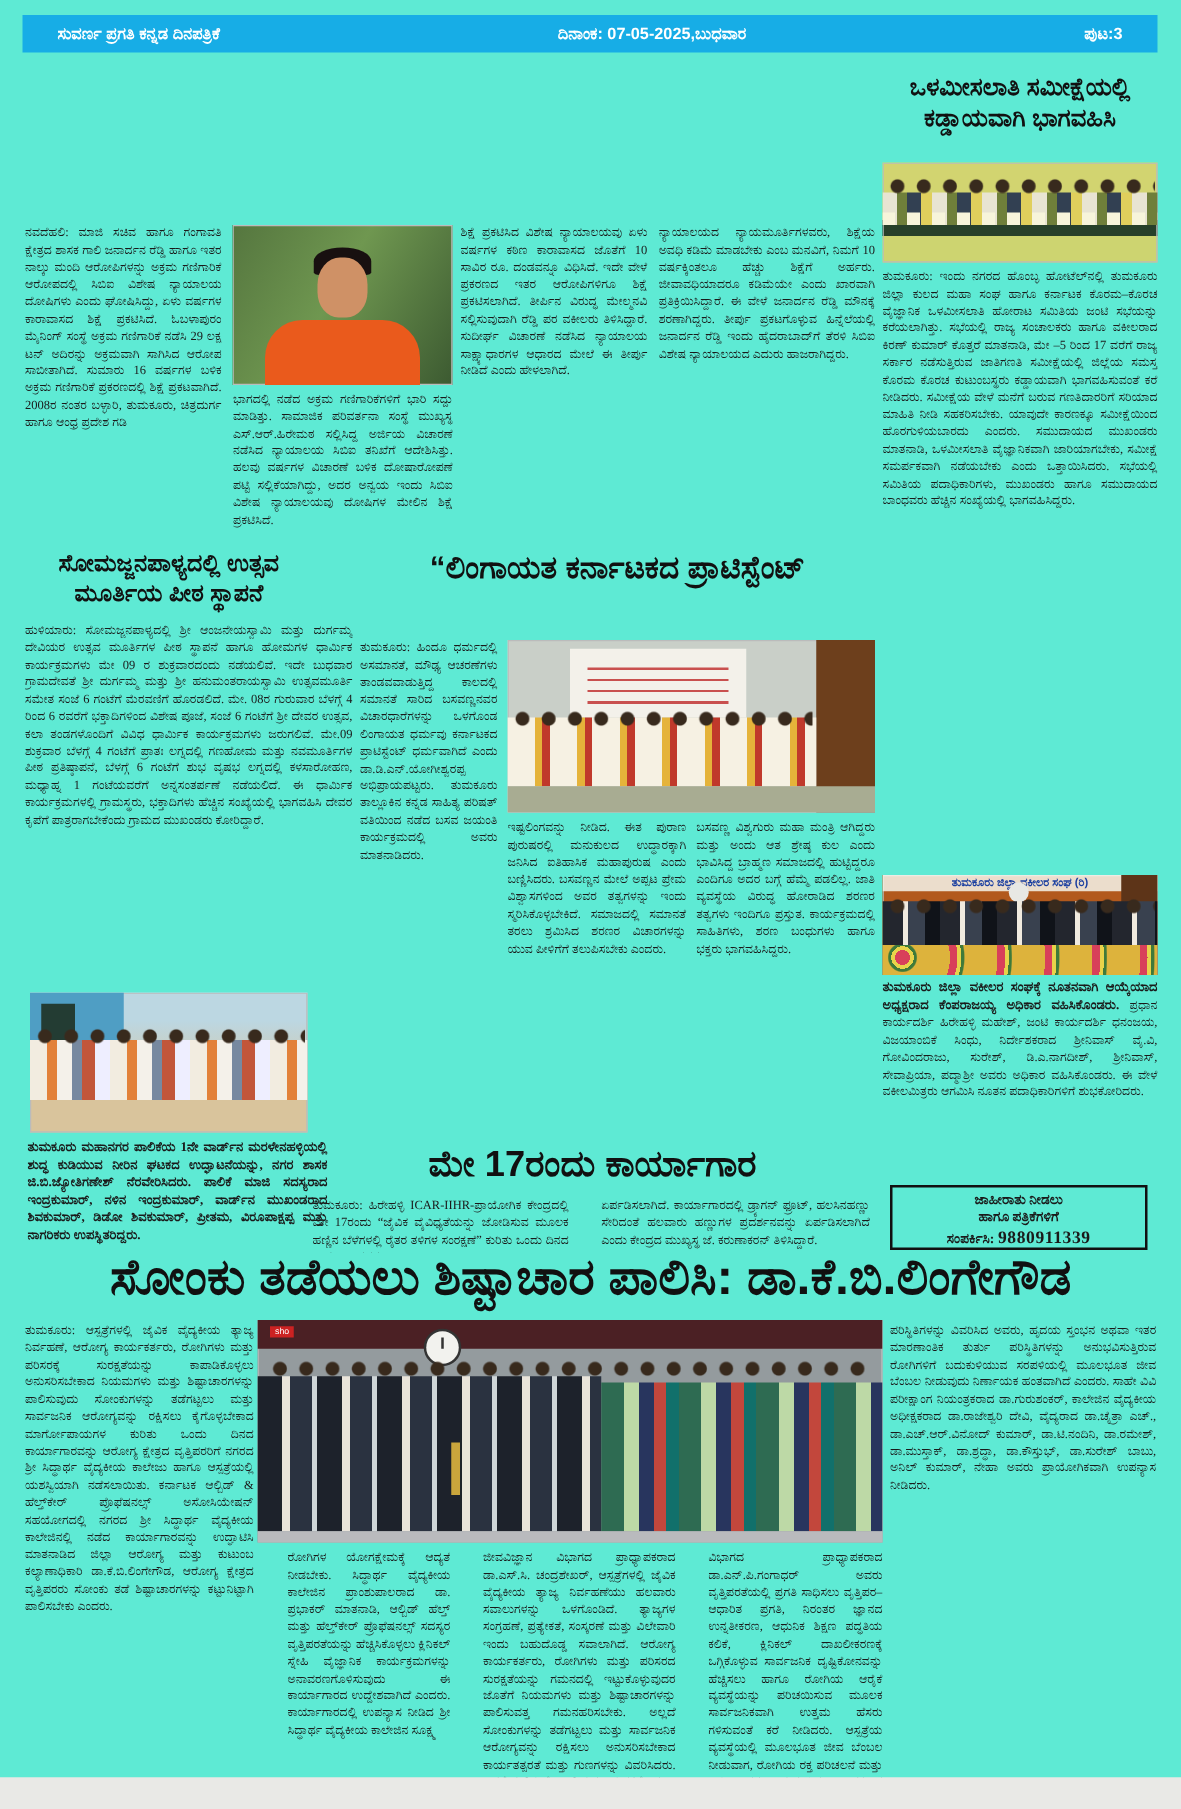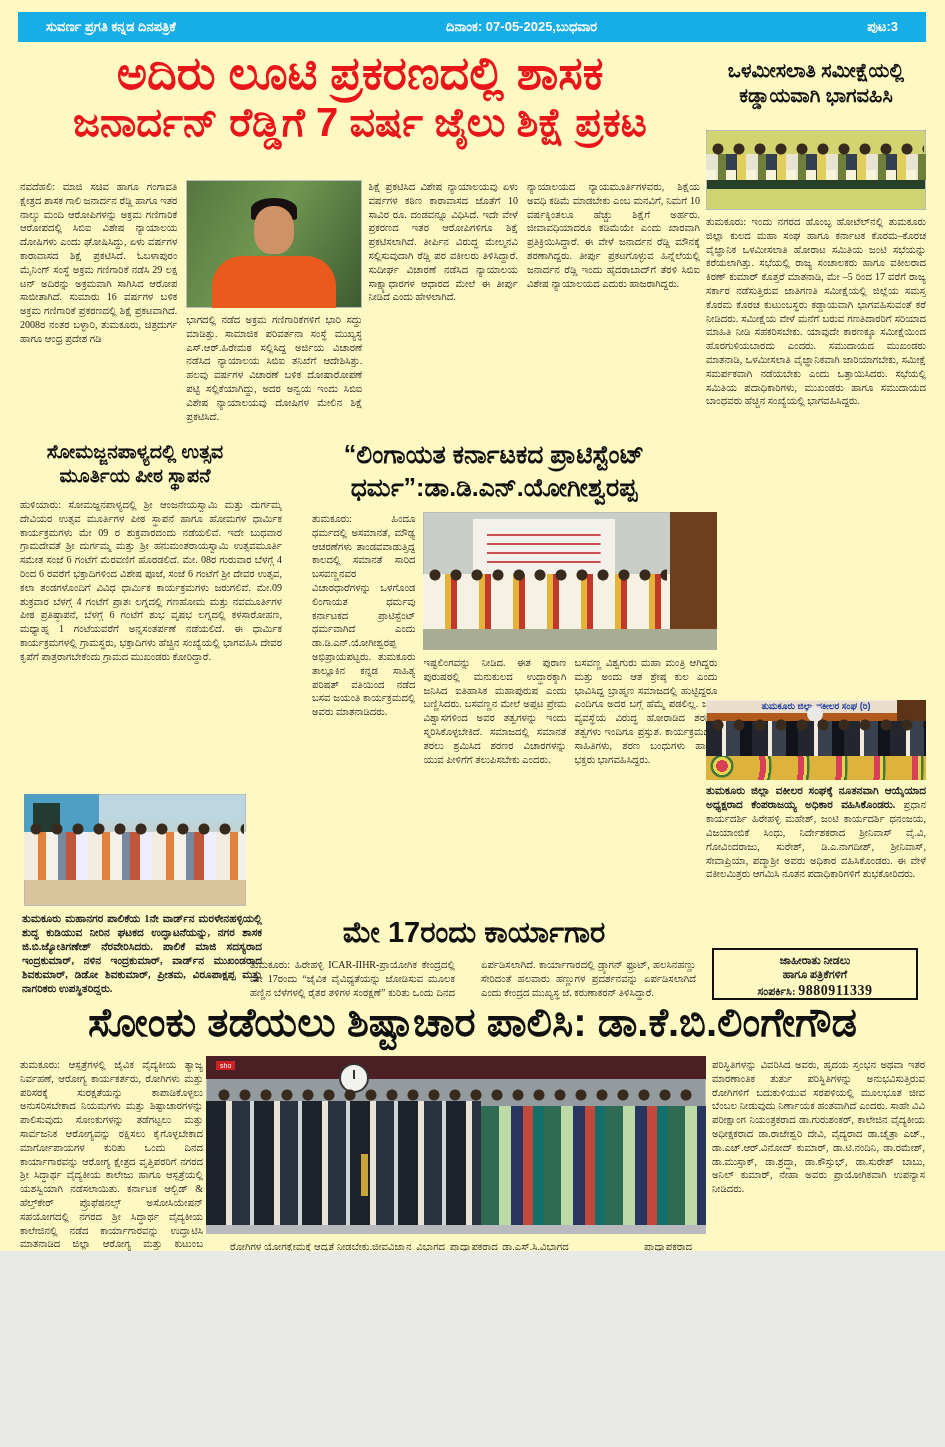--- a/index.html
+++ b/index.html
@@ -1,16 +1,16 @@
 <!DOCTYPE html>
 <html><head>
 <meta charset="utf-8">
 <style>
   html,body{margin:0;padding:0;background:#e9e9e6;}
-  .page{position:relative;width:945px;height:1251px;background:#fef9c3;margin:0 auto;overflow:hidden;
+  .page{position:relative;width:945px;height:1422px;background:#5eead4;margin:0 auto;overflow:hidden;
         font-family:"Liberation Serif",serif;color:#1a1a1a;}
   .abs{position:absolute;}
   
   .topbar{position:absolute;left:18px;top:12px;width:908px;height:30px;background:#17ade6;
           display:flex;justify-content:space-between;align-items:center;padding:0 28px;box-sizing:border-box;
           color:#fff;font-family:"Liberation Sans",sans-serif;font-weight:bold;font-size:13px;}
   
   .red{color:#ea1519;}
   .lead-head{position:absolute;left:20px;top:48px;width:680px;text-align:center;font-weight:bold;
              font-family:"Liberation Sans",sans-serif;line-height:1.12;}
@@ -78,24 +78,20 @@
 <body>
 
 <div class="page">
 
   <div class="topbar">
     <span>ಸುವರ್ಣ ಪ್ರಗತಿ ಕನ್ನಡ ದಿನಪತ್ರಿಕೆ</span>
     <span>ದಿನಾಂಕ: 07-05-2025,ಬುಧವಾರ</span>
     <span>ಪುಟ:3</span>
   </div>
 
-  <div class="lead-head red">
-    <div class="l1">ಅದಿರು ಲೂಟಿ ಪ್ರಕರಣದಲ್ಲಿ ಶಾಸಕ</div>
-    <div class="l2">ಜನಾರ್ದನ್ ರೆಡ್ಡಿಗೆ 7 ವರ್ಷ ಜೈಲು ಶಿಕ್ಷೆ ಪ್ರಕಟ</div>
-  </div>
 
   <div class="abs flexrow" style="left:20px;top:180px;width:680px;height:252px;gap:9px;">
     <div class="col" style="width:160px;height:252px;">ನವದೆಹಲಿ: ಮಾಜಿ ಸಚಿವ ಹಾಗೂ ಗಂಗಾವತಿ ಕ್ಷೇತ್ರದ ಶಾಸಕ ಗಾಲಿ ಜನಾರ್ದನ ರೆಡ್ಡಿ ಹಾಗೂ ಇತರ ನಾಲ್ಕು ಮಂದಿ ಆರೋಪಿಗಳನ್ನು ಅಕ್ರಮ ಗಣಿಗಾರಿಕೆ ಆರೋಪದಲ್ಲಿ ಸಿಬಿಐ ವಿಶೇಷ ನ್ಯಾಯಾಲಯ ದೋಷಿಗಳು ಎಂದು ಘೋಷಿಸಿದ್ದು, ಏಳು ವರ್ಷಗಳ ಕಾರಾವಾಸದ ಶಿಕ್ಷೆ ಪ್ರಕಟಿಸಿದೆ. ಓಬಳಾಪುರಂ ಮೈನಿಂಗ್ ಸಂಸ್ಥೆ ಅಕ್ರಮ ಗಣಿಗಾರಿಕೆ ನಡೆಸಿ 29 ಲಕ್ಷ ಟನ್ ಅದಿರನ್ನು ಅಕ್ರಮವಾಗಿ ಸಾಗಿಸಿದ ಆರೋಪ ಸಾಬೀತಾಗಿದೆ. ಸುಮಾರು 16 ವರ್ಷಗಳ ಬಳಿಕ ಅಕ್ರಮ ಗಣಿಗಾರಿಕೆ ಪ್ರಕರಣದಲ್ಲಿ ಶಿಕ್ಷೆ ಪ್ರಕಟವಾಗಿದೆ. 2008ರ ನಂತರ ಬಳ್ಳಾರಿ, ತುಮಕೂರು, ಚಿತ್ರದುರ್ಗ ಹಾಗೂ ಆಂಧ್ರ ಪ್ರದೇಶ ಗಡಿ</div>
     <div style="width:176px;position:relative;">
       <div class="photo p-reddy" style="left:0;top:0;width:176px;height:128px;">
         <div class="ph-in reddy-shirt"></div>
         <div class="ph-in reddy-hair"></div>
         <div class="ph-in reddy-head"></div>
       </div>
       <div class="col" style="position:absolute;left:0;top:133px;width:176px;height:119px;">ಭಾಗದಲ್ಲಿ ನಡೆದ ಅಕ್ರಮ ಗಣಿಗಾರಿಕೆಗಳಿಗೆ ಭಾರಿ ಸದ್ದು ಮಾಡಿತ್ತು. ಸಾಮಾಜಿಕ ಪರಿವರ್ತನಾ ಸಂಸ್ಥೆ ಮುಖ್ಯಸ್ಥ ಎಸ್.ಆರ್.ಹಿರೇಮಠ ಸಲ್ಲಿಸಿದ್ದ ಅರ್ಜಿಯ ವಿಚಾರಣೆ ನಡೆಸಿದ ನ್ಯಾಯಾಲಯ ಸಿಬಿಐ ತನಿಖೆಗೆ ಆದೇಶಿಸಿತ್ತು. ಹಲವು ವರ್ಷಗಳ ವಿಚಾರಣೆ ಬಳಿಕ ದೋಷಾರೋಪಣೆ ಪಟ್ಟಿ ಸಲ್ಲಿಕೆಯಾಗಿದ್ದು, ಅದರ ಅನ್ವಯ ಇಂದು ಸಿಬಿಐ ವಿಶೇಷ ನ್ಯಾಯಾಲಯವು ದೋಷಿಗಳ ಮೇಲಿನ ಶಿಕ್ಷೆ ಪ್ರಕಟಿಸಿದೆ.</div>
@@ -112,24 +108,23 @@
   <div class="photo p-soma abs" style="left:24px;top:794px;width:222px;height:112px;">
     <div class="ph-in soma-bldg"></div>
     <div class="ph-in soma-door"></div>
     <div class="ph-in soma-band"></div>
     <div class="heads" style="top:26px;"></div>
   </div>
   <div class="caption abs" style="left:22px;top:912px;width:240px;height:90px;">ತುಮಕೂರು ಮಹಾನಗರ ಪಾಲಿಕೆಯ 1ನೇ ವಾರ್ಡ್‌ನ ಮರಳೇನಹಳ್ಳಿಯಲ್ಲಿ ಶುದ್ಧ ಕುಡಿಯುವ ನೀರಿನ ಘಟಕದ ಉದ್ಘಾಟನೆಯನ್ನು, ನಗರ ಶಾಸಕ ಜಿ.ಬಿ.ಜ್ಯೋತಿಗಣೇಶ್ ನೆರವೇರಿಸಿದರು. ಪಾಲಿಕೆ ಮಾಜಿ ಸದಸ್ಯರಾದ ಇಂದ್ರಕುಮಾರ್, ನಳಿನ ಇಂದ್ರಕುಮಾರ್, ವಾರ್ಡ್‌ನ ಮುಖಂಡರಾದ ಶಿವಕುಮಾರ್, ಡಿಡೋ ಶಿವಕುಮಾರ್, ಪ್ರೀತಮ, ವಿರೂಪಾಕ್ಷಪ್ಪ ಮತ್ತು ನಾಗರಿಕರು ಉಪಸ್ಥಿತರಿದ್ದರು.</div>
 
   <div class="abs subhead red" style="left:288px;top:438px;width:412px;font-size:25px;line-height:1.3;">
     <div>“ಲಿಂಗಾಯತ ಕರ್ನಾಟಕದ ಪ್ರಾಟಿಸ್ಟೆಂಟ್</div>
-    <div>ಧರ್ಮ”:ಡಾ.ಡಿ.ಎನ್.ಯೋಗೀಶ್ವರಪ್ಪ</div>
   </div>
   <div class="abs flexrow" style="left:288px;top:512px;width:412px;height:400px;gap:8px;">
-    <div class="col" style="width:110px;height:400px;margin-left:24px;">ತುಮಕೂರು: ಹಿಂದೂ ಧರ್ಮದಲ್ಲಿ ಅಸಮಾನತೆ, ಮೌಢ್ಯ ಆಚರಣೆಗಳು ತಾಂಡವವಾಡುತ್ತಿದ್ದ ಕಾಲದಲ್ಲಿ ಸಮಾನತೆ ಸಾರಿದ ಬಸವಣ್ಣನವರ ವಿಚಾರಧಾರೆಗಳನ್ನು ಒಳಗೊಂಡ ಲಿಂಗಾಯತ ಧರ್ಮವು ಕರ್ನಾಟಕದ ಪ್ರಾಟಿಸ್ಟೆಂಟ್ ಧರ್ಮವಾಗಿದೆ ಎಂದು ಡಾ.ಡಿ.ಎನ್.ಯೋಗೀಶ್ವರಪ್ಪ ಅಭಿಪ್ರಾಯಪಟ್ಟರು. ತುಮಕೂರು ತಾಲ್ಲೂಕಿನ ಕನ್ನಡ ಸಾಹಿತ್ಯ ಪರಿಷತ್ ವತಿಯಿಂದ ನಡೆದ ಬಸವ ಜಯಂತಿ ಕಾರ್ಯಕ್ರಮದಲ್ಲಿ ಅವರು ಮಾತನಾಡಿದರು.</div>
+    <div class="col" style="width:110px;height:400px;">ತುಮಕೂರು: ಹಿಂದೂ ಧರ್ಮದಲ್ಲಿ ಅಸಮಾನತೆ, ಮೌಢ್ಯ ಆಚರಣೆಗಳು ತಾಂಡವವಾಡುತ್ತಿದ್ದ ಕಾಲದಲ್ಲಿ ಸಮಾನತೆ ಸಾರಿದ ಬಸವಣ್ಣನವರ ವಿಚಾರಧಾರೆಗಳನ್ನು ಒಳಗೊಂಡ ಲಿಂಗಾಯತ ಧರ್ಮವು ಕರ್ನಾಟಕದ ಪ್ರಾಟಿಸ್ಟೆಂಟ್ ಧರ್ಮವಾಗಿದೆ ಎಂದು ಡಾ.ಡಿ.ಎನ್.ಯೋಗೀಶ್ವರಪ್ಪ ಅಭಿಪ್ರಾಯಪಟ್ಟರು. ತುಮಕೂರು ತಾಲ್ಲೂಕಿನ ಕನ್ನಡ ಸಾಹಿತ್ಯ ಪರಿಷತ್ ವತಿಯಿಂದ ನಡೆದ ಬಸವ ಜಯಂತಿ ಕಾರ್ಯಕ್ರಮದಲ್ಲಿ ಅವರು ಮಾತನಾಡಿದರು.</div>
     <div style="width:294px;position:relative;">
       <div class="photo p-ling" style="left:0;top:0;width:294px;height:138px;">
         <div class="ph-in ling-banner"></div>
         <div class="ph-in ling-door"></div>
         <div class="ph-in ling-band"></div>
         <div class="heads" style="top:54px;right:50px;"></div>
         <div class="ph-in ling-table"></div>
       </div>
       <div class="flexrow" style="position:absolute;left:0;top:144px;width:294px;height:256px;gap:8px;">
         <div class="col" style="width:143px;height:256px;">ಇಷ್ಟಲಿಂಗವನ್ನು ನೀಡಿದ. ಈತ ಪುರಾಣ ಪುರುಷರಲ್ಲಿ ಮನುಕುಲದ ಉದ್ಧಾರಕ್ಕಾಗಿ ಜನಿಸಿದ ಐತಿಹಾಸಿಕ ಮಹಾಪುರುಷ ಎಂದು ಬಣ್ಣಿಸಿದರು. ಬಸವಣ್ಣನ ಮೇಲೆ ಅಪ್ಪಟ ಪ್ರೇಮ ವಿಶ್ವಾಸಗಳಿಂದ ಅವರ ತತ್ವಗಳನ್ನು ಇಂದು ಸ್ಮರಿಸಿಕೊಳ್ಳಬೇಕಿದೆ. ಸಮಾಜದಲ್ಲಿ ಸಮಾನತೆ ತರಲು ಶ್ರಮಿಸಿದ ಶರಣರ ವಿಚಾರಗಳನ್ನು ಯುವ ಪೀಳಿಗೆಗೆ ತಲುಪಿಸಬೇಕು ಎಂದರು.</div>
@@ -185,20 +180,20 @@
   <div class="photo p-prot abs" style="left:206px;top:1056px;width:500px;height:178px;">
     <div class="ph-in prot-top"></div>
     <div class="ph-in prot-sign">sho</div>
     <div class="ph-in prot-clock"></div>
     <div class="ph-in prot-suits"></div>
     <div class="ph-in prot-sarees"></div>
     <div class="heads" style="top:30px;left:8px;right:8px;"></div>
     <div class="ph-in prot-lamp"></div>
     <div class="ph-in prot-floor"></div>
   </div>
-  <div class="abs flexrow" style="left:230px;top:1240px;width:476px;height:204px;gap:0;">
+  <div class="abs flexrow" style="left:230px;top:1240px;width:476px;height:204px;gap:26px;">
     <div class="col" style="width:142px;height:204px;">ರೋಗಿಗಳ ಯೋಗಕ್ಷೇಮಕ್ಕೆ ಆದ್ಯತೆ ನೀಡಬೇಕು. ಸಿದ್ಧಾರ್ಥ ವೈದ್ಯಕೀಯ ಕಾಲೇಜಿನ ಪ್ರಾಂಶುಪಾಲರಾದ ಡಾ. ಪ್ರಭಾಕರ್ ಮಾತನಾಡಿ, ಆಲ್ಬಿಡ್ ಹೆಲ್ತ್ ಮತ್ತು ಹೆಲ್ತ್‌ಕೇರ್ ಪ್ರೊಫೆಷನಲ್ಸ್ ಸದಸ್ಯರ ವೃತ್ತಿಪರತೆಯನ್ನು ಹೆಚ್ಚಿಸಿಕೊಳ್ಳಲು ಕ್ಲಿನಿಕಲ್ ಸ್ನೇಹಿ ವೈಜ್ಞಾನಿಕ ಕಾರ್ಯಕ್ರಮಗಳನ್ನು ಅನಾವರಣಗೊಳಿಸುವುದು ಈ ಕಾರ್ಯಾಗಾರದ ಉದ್ದೇಶವಾಗಿದೆ ಎಂದರು. ಕಾರ್ಯಾಗಾರದಲ್ಲಿ ಉಪನ್ಯಾಸ ನೀಡಿದ ಶ್ರೀ ಸಿದ್ಧಾರ್ಥ ವೈದ್ಯಕೀಯ ಕಾಲೇಜಿನ ಸೂಕ್ಷ್ಮ</div>
     <div class="col" style="width:168px;height:204px;">ಜೀವವಿಜ್ಞಾನ ವಿಭಾಗದ ಪ್ರಾಧ್ಯಾಪಕರಾದ ಡಾ.ಎಸ್.ಸಿ. ಚಂದ್ರಶೇಖರ್, ಆಸ್ಪತ್ರೆಗಳಲ್ಲಿ ಜೈವಿಕ ವೈದ್ಯಕೀಯ ತ್ಯಾಜ್ಯ ನಿರ್ವಹಣೆಯು ಹಲವಾರು ಸವಾಲುಗಳನ್ನು ಒಳಗೊಂಡಿದೆ. ತ್ಯಾಜ್ಯಗಳ ಸಂಗ್ರಹಣೆ, ಪ್ರತ್ಯೇಕತೆ, ಸಂಸ್ಕರಣೆ ಮತ್ತು ವಿಲೇವಾರಿ ಇಂದು ಬಹುದೊಡ್ಡ ಸವಾಲಾಗಿದೆ. ಆರೋಗ್ಯ ಕಾರ್ಯಕರ್ತರು, ರೋಗಿಗಳು ಮತ್ತು ಪರಿಸರದ ಸುರಕ್ಷತೆಯನ್ನು ಗಮನದಲ್ಲಿ ಇಟ್ಟುಕೊಳ್ಳುವುದರ ಜೊತೆಗೆ ನಿಯಮಗಳು ಮತ್ತು ಶಿಷ್ಟಾಚಾರಗಳನ್ನು ಪಾಲಿಸುವತ್ತ ಗಮನಹರಿಸಬೇಕು. ಅಲ್ಲದೆ ಸೋಂಕುಗಳನ್ನು ತಡೆಗಟ್ಟಲು ಮತ್ತು ಸಾರ್ವಜನಿಕ ಆರೋಗ್ಯವನ್ನು ರಕ್ಷಿಸಲು ಅನುಸರಿಸಬೇಕಾದ ಕಾರ್ಯತತ್ಪರತೆ ಮತ್ತು ಗುಣಗಳನ್ನು ವಿವರಿಸಿದರು. ಆಪರೇಷನ್ ಥಿಯೇಟರ್ ಮತ್ತು ಅರಿವಳಿಕೆಶಾಸ್ತ್ರ</div>
     <div class="col" style="width:152px;height:204px;">ವಿಭಾಗದ ಪ್ರಾಧ್ಯಾಪಕರಾದ ಡಾ.ಎನ್.ಪಿ.ಗಂಗಾಧರ್ ಅವರು ವೃತ್ತಿಪರತೆಯಲ್ಲಿ ಪ್ರಗತಿ ಸಾಧಿಸಲು ವೃತ್ತಿಪರ–ಆಧಾರಿತ ಪ್ರಗತಿ, ನಿರಂತರ ಜ್ಞಾನದ ಉನ್ನತೀಕರಣ, ಆಧುನಿಕ ಶಿಕ್ಷಣ ಪದ್ಧತಿಯ ಕಲಿಕೆ, ಕ್ಲಿನಿಕಲ್ ದಾಖಲೀಕರಣಕ್ಕೆ ಒಗ್ಗಿಕೊಳ್ಳುವ ಸಾರ್ವಜನಿಕ ದೃಷ್ಟಿಕೋನವನ್ನು ಹೆಚ್ಚಿಸಲು ಹಾಗೂ ರೋಗಿಯ ಆರೈಕೆ ವ್ಯವಸ್ಥೆಯನ್ನು ಪರಿಚಯಿಸುವ ಮೂಲಕ ಸಾರ್ವಜನಿಕವಾಗಿ ಉತ್ತಮ ಹೆಸರು ಗಳಿಸುವಂತೆ ಕರೆ ನೀಡಿದರು. ಆಸ್ಪತ್ರೆಯ ವ್ಯವಸ್ಥೆಯಲ್ಲಿ ಮೂಲಭೂತ ಜೀವ ಬೆಂಬಲ ನೀಡುವಾಗ, ರೋಗಿಯ ರಕ್ತ ಪರಿಚಲನೆ ಮತ್ತು ಉಸಿರಾಟವನ್ನು ನಿರ್ವಹಿಸಲು ತಕ್ಷಣದ ಮಧ್ಯಸ್ಥಿಕೆಗಳು, ಸುಧಾರಿತ ವೈದ್ಯಕೀಯ ಆರೈಕೆ ಉಂಟಾದ ನಿರ್ವಹಣೆ ಮಾಡಬೇಕಾದ</div>
   </div>
   <div class="col abs" style="left:712px;top:1058px;width:213px;height:386px;">ಪರಿಸ್ಥಿತಿಗಳನ್ನು ವಿವರಿಸಿದ ಅವರು, ಹೃದಯ ಸ್ತಂಭನ ಅಥವಾ ಇತರ ಮಾರಣಾಂತಿಕ ತುರ್ತು ಪರಿಸ್ಥಿತಿಗಳನ್ನು ಅನುಭವಿಸುತ್ತಿರುವ ರೋಗಿಗಳಿಗೆ ಬದುಕುಳಿಯುವ ಸರಪಳಿಯಲ್ಲಿ ಮೂಲಭೂತ ಜೀವ ಬೆಂಬಲ ನೀಡುವುದು ನಿರ್ಣಾಯಕ ಹಂತವಾಗಿದೆ ಎಂದರು. ಸಾಹೇ ವಿವಿ ಪರೀಕ್ಷಾಂಗ ನಿಯಂತ್ರಕರಾದ ಡಾ.ಗುರುಶಂಕರ್, ಕಾಲೇಜಿನ ವೈದ್ಯಕೀಯ ಅಧೀಕ್ಷಕರಾದ ಡಾ.ರಾಜೇಶ್ವರಿ ದೇವಿ, ವೈದ್ಯರಾದ ಡಾ.ಚೈತ್ರಾ ಎಚ್., ಡಾ.ಎಚ್.ಆರ್.ವಿನೋದ್ ಕುಮಾರ್, ಡಾ.ಟಿ.ನಂದಿನಿ, ಡಾ.ರಮೇಶ್, ಡಾ.ಮುಸ್ತಾಕ್, ಡಾ.ಶ್ರದ್ಧಾ, ಡಾ.ಕೌಸ್ತುಭ್, ಡಾ.ಸುರೇಶ್ ಬಾಬು, ಅನಿಲ್ ಕುಮಾರ್, ನೇಹಾ ಅವರು ಪ್ರಾಯೋಗಿಕವಾಗಿ ಉಪನ್ಯಾಸ ನೀಡಿದರು.</div>
 
 </div>
 
 </body></html>

